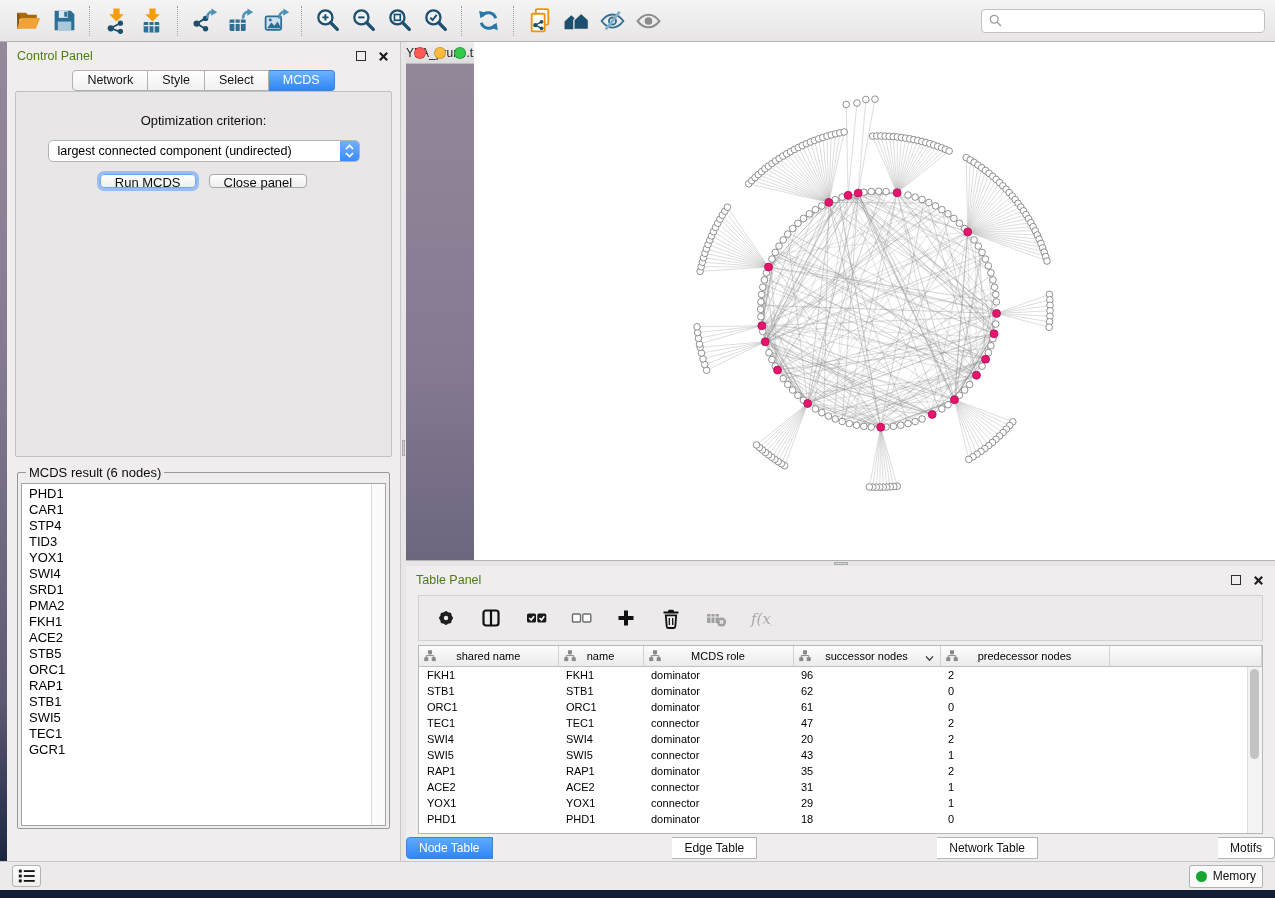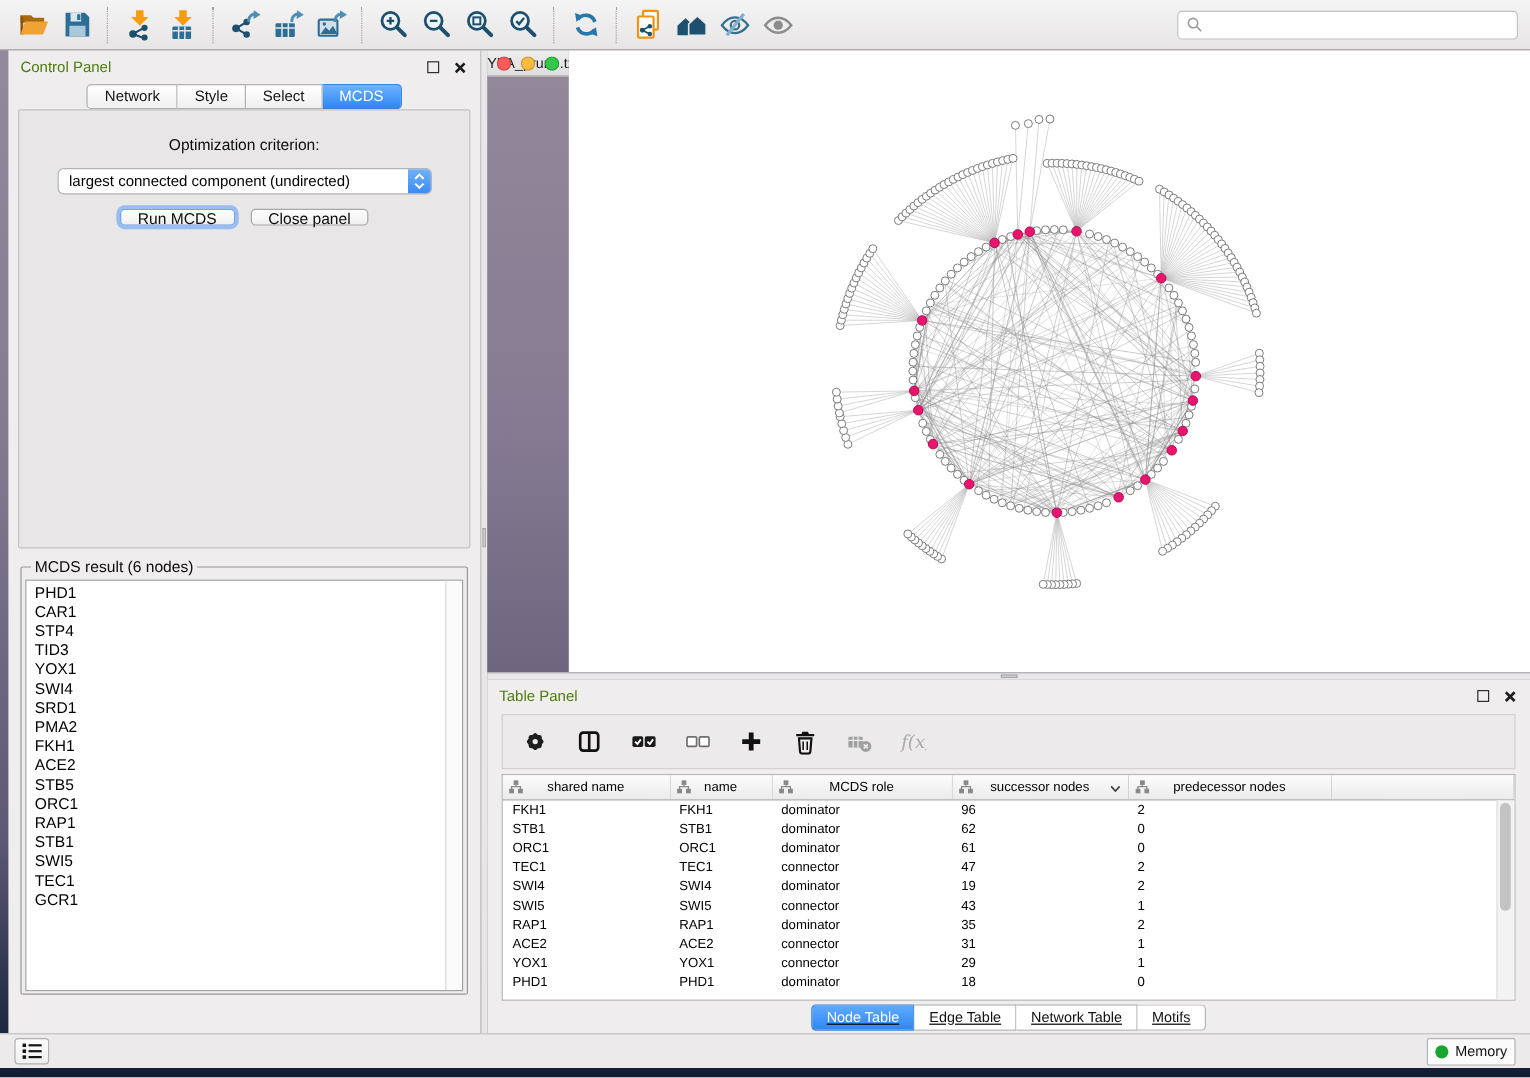--- a/index.html
+++ b/index.html
@@ -82,21 +82,21 @@
   table.node-table{border-collapse:collapse;table-layout:fixed;width:100%;font-size:11px;color:#000;}
   table.node-table th{height:20px;background:linear-gradient(#fcfcfc,#ebebeb);border-right:1px solid #d2d2d2;
        border-bottom:1px solid #bfbfbf;font-weight:normal;font-size:11px;position:relative;padding:0;}
   .th-inner{display:flex;align-items:center;justify-content:center;gap:5px;height:100%;}
   .th-icon{position:absolute;left:5px;top:4px;}
   .sort-chevron{position:absolute;right:6px;top:6px;}
   table.node-table td{height:16px;padding:0 0 0 8px;white-space:nowrap;overflow:hidden;}
   td.num{padding:0 10px 0 0;}
   .v-scroll{position:absolute;right:0;top:21px;bottom:0;width:14px;background:#f3f3f3;border-left:1px solid #dedede;}
   .v-thumb{position:absolute;top:2px;left:2px;width:9px;height:90px;background:#c3c3c3;border-radius:5px;}
-  .table-tabs{height:27px;flex:none;display:flex;justify-content:center;align-items:center;text-decoration:underline;}
+  .table-tabs{height:27px;flex:none;display:flex;justify-content:space-between;align-items:center;}
   .t-tab{font-size:12px;line-height:18px;padding:1px 12px;background:#fff;border:1px solid #b5b5b5;border-left:none;color:#111;}
   .t-tab:first-child{border-left:1px solid #b5b5b5;border-radius:4px 0 0 4px;}
   .t-tab:last-child{border-radius:0 4px 4px 0;}
   .t-tab.active{background:linear-gradient(#5faafe,#2f86f6);color:#fff;border-color:#3c84d8;}
 
   
   .statusbar{height:28px;flex:none;background:#eceaea;border-top:1px solid #c8c6c6;display:flex;align-items:center;padding:0 12px;}
   .status-btn{width:29px;height:22px;border:1px solid #b2b2b2;background:linear-gradient(#fdfdfd,#efefef);border-radius:3px;
        display:flex;align-items:center;justify-content:center;padding:0;}
   .memory-btn{margin-left:auto;height:23px;border:1px solid #b2b2b2;background:#fbfbfb;border-radius:2px;
@@ -1198,21 +1198,21 @@
                     <td>TEC1</td>
                     <td>connector</td>
                     <td class="num">47</td>
                     <td class="num">2</td>
                     <td></td>
                   </tr>
                   <tr>
                     <td>SWI4</td>
                     <td>SWI4</td>
                     <td>dominator</td>
-                    <td class="num">19</td>
+                    <td class="num">20</td>
                     <td class="num">2</td>
                     <td></td>
                   </tr>
                   <tr>
                     <td>SWI5</td>
                     <td>SWI5</td>
                     <td>connector</td>
                     <td class="num">43</td>
                     <td class="num">1</td>
                     <td></td>

